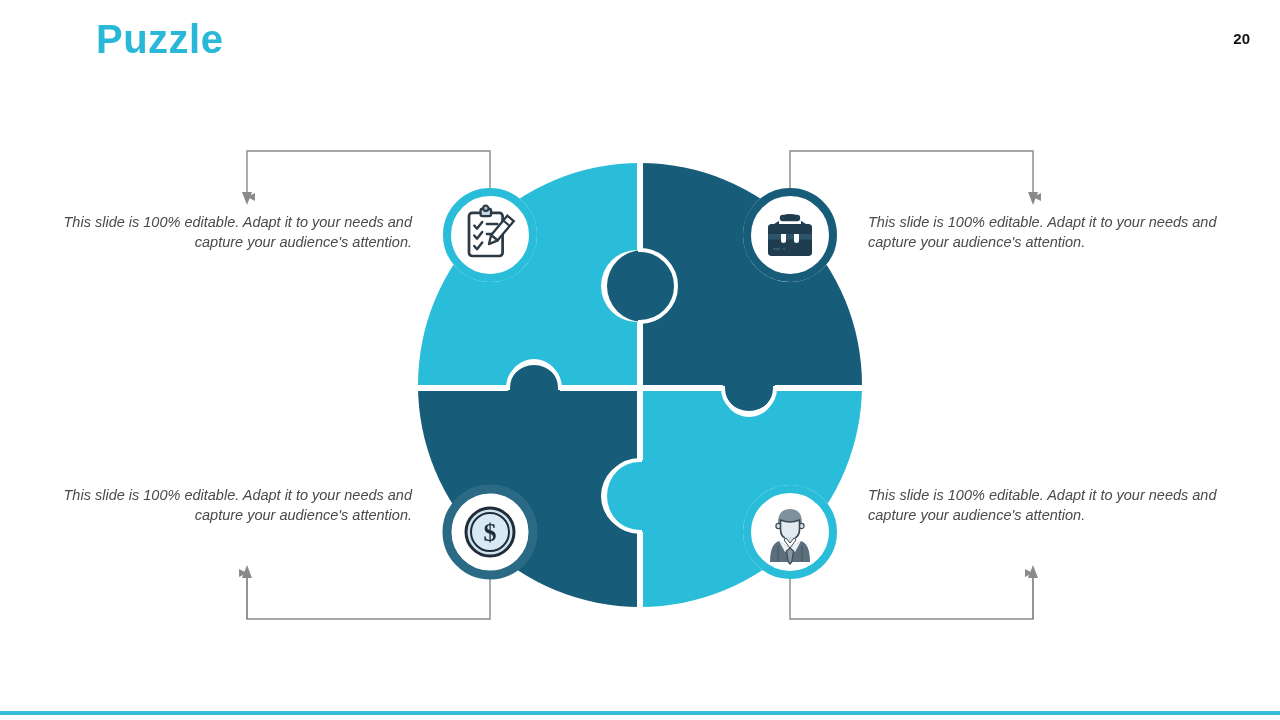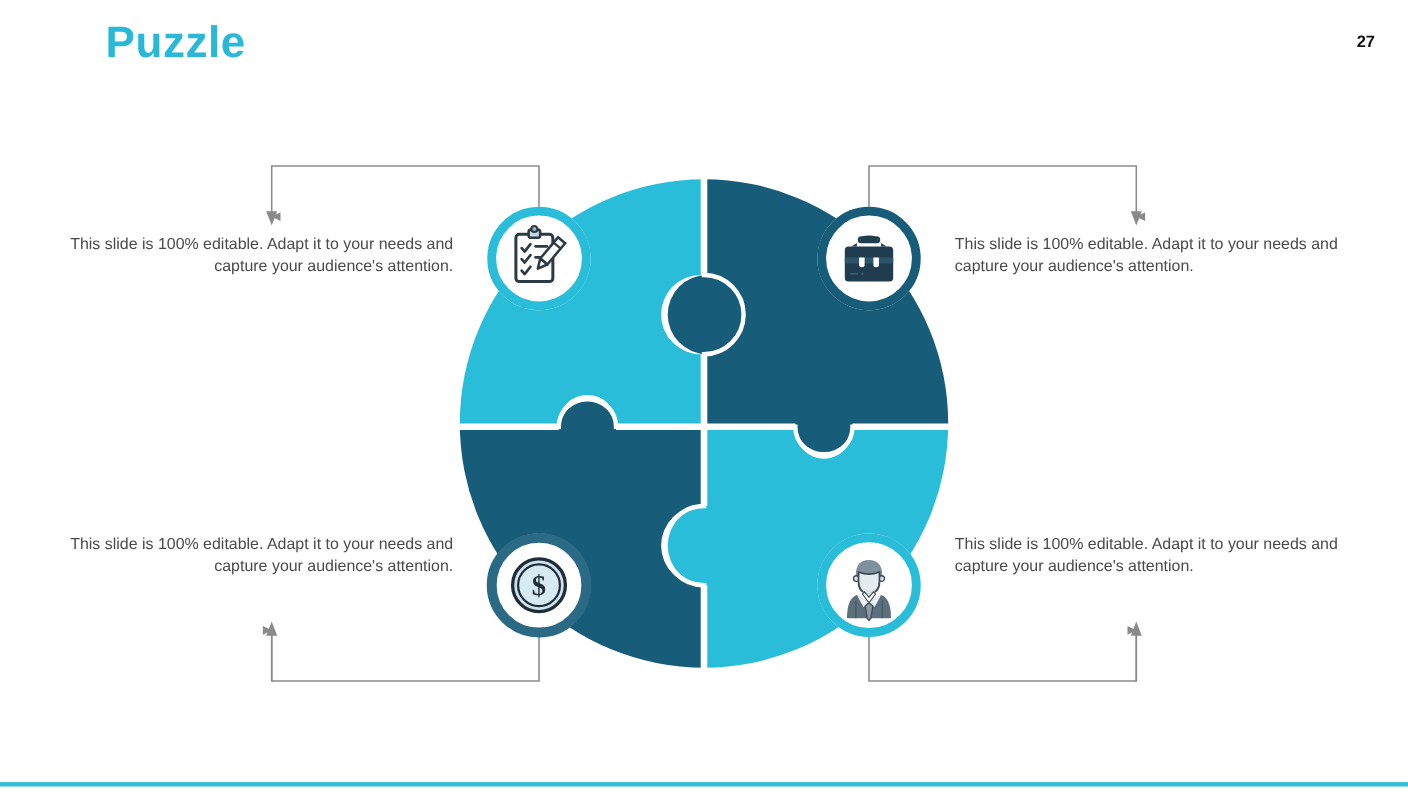--- a/index.html
+++ b/index.html
@@ -48,36 +48,37 @@
   #canvas {
     position: absolute;
     left: 0; top: 0;
     width: 1280px; height: 720px;
   }
 
   
   .desc {
     position: absolute;
     font-size: 14.5px;
+    font-style: italic;
     color: #4a4a4a;
     line-height: 20px;
   }
   #desc-top-left    { left: 60px;  top: 212px; width: 352px; text-align: right; }
   #desc-bottom-left { left: 60px;  top: 485px; width: 352px; text-align: right; }
   #desc-top-right   { left: 868px; top: 212px; width: 352px; text-align: left;  }
   #desc-bottom-right{ left: 868px; top: 485px; width: 352px; text-align: left;  }
 </style>
 </head>
 <body>
 
 <div id="slide">
 
   <div id="page-title">Puzzle</div>
 
-  <div id="page-number">27</div>
+  <div id="page-number">20</div>
 
   <svg id="canvas" viewBox="0 0 1280 720">
     <defs>
 
       <clipPath id="circleClip">
         <circle cx="640" cy="385" r="222"></circle>
       </clipPath>
 
       <marker id="arrowDown" markerWidth="10" markerHeight="10" refX="5" refY="9" orient="auto" markerUnits="userSpaceOnUse">
         <path d="M1,1 L9,1 L5,9 Z" fill="#8a8a8a"></path>

